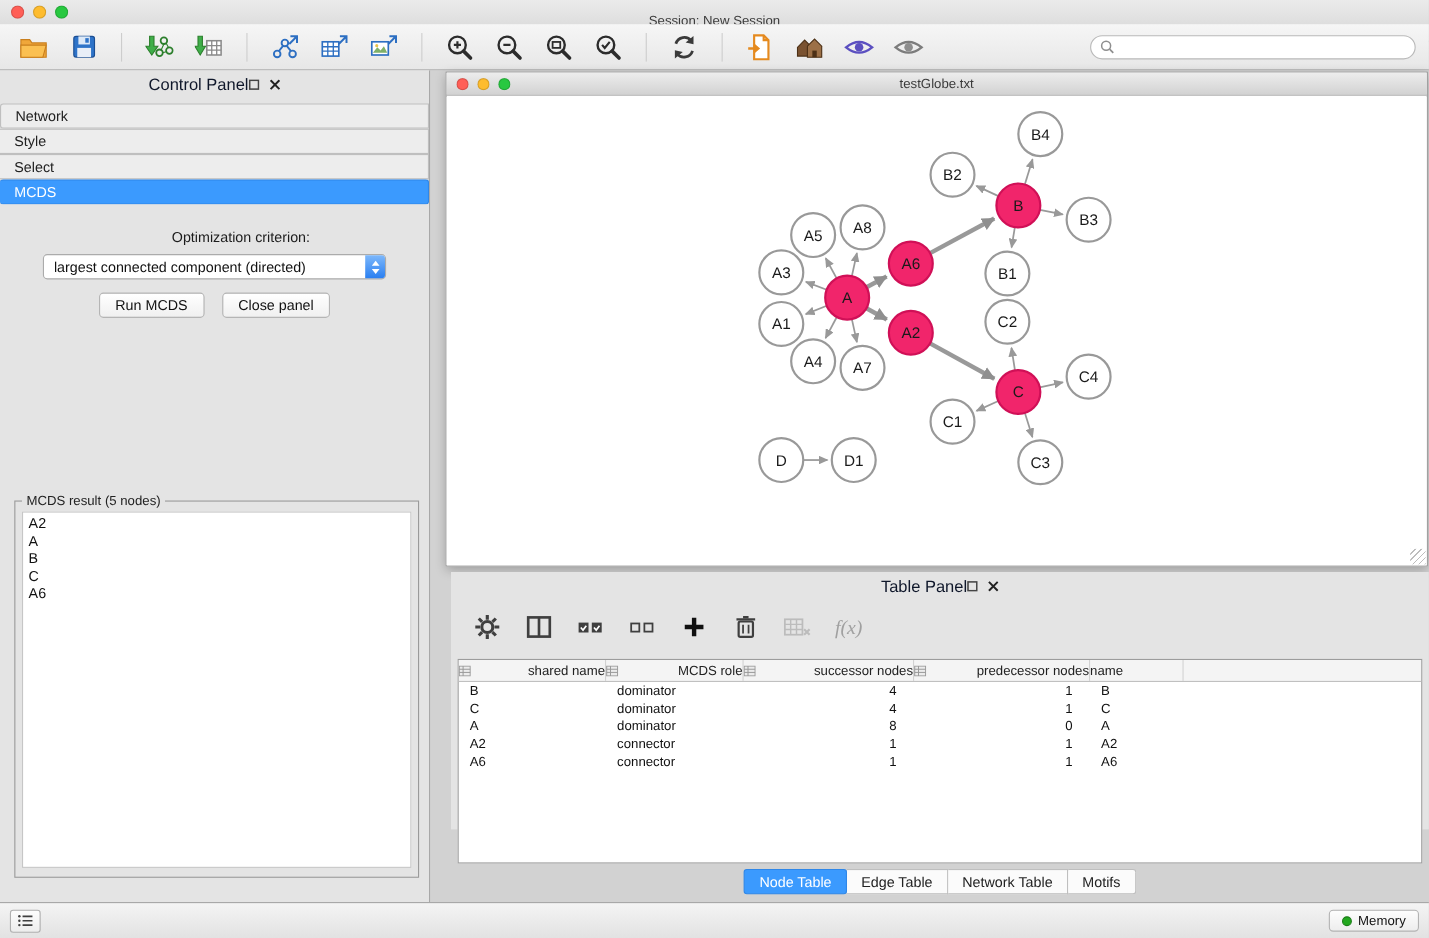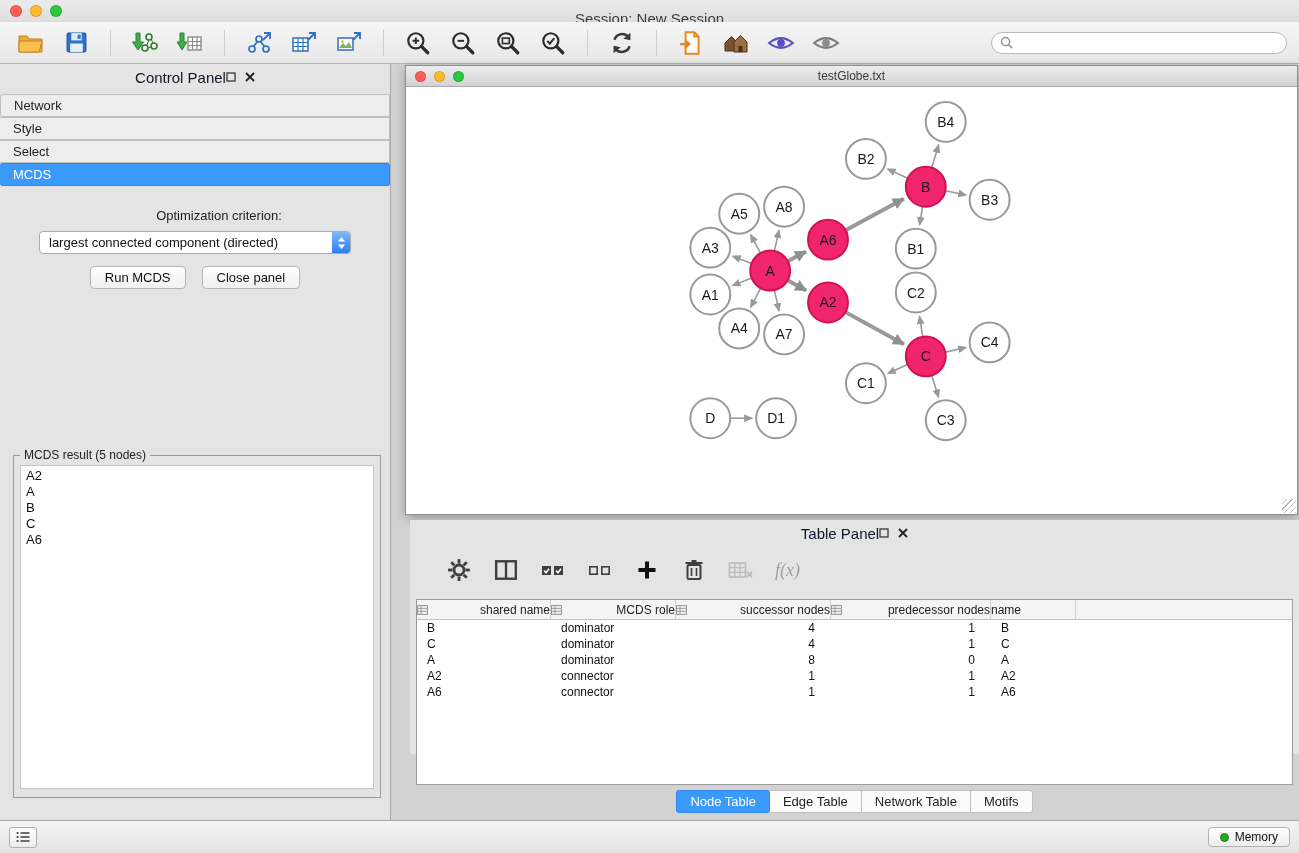--- a/index.html
+++ b/index.html
@@ -2,21 +2,21 @@
 <html><head>
 <meta charset="utf-8">
 <style>
   * { margin:0; padding:0; box-sizing:border-box; }
   html,body { width:1299px; height:853px; overflow:hidden; }
   body { position:relative; font-family:"Liberation Sans","DejaVu Sans",sans-serif; background:#d2d2d2; }
 
   
   .titlebar { position:absolute; top:0; left:0; width:1299px; height:38px;
     background:linear-gradient(#ebebeb,#d5d5d5); border-bottom:1px solid #adadad;
-    display:flex; align-items:center; justify-content:center; font-size:15px; color:#3c3c3c; }
+    display:flex; align-items:center; justify-content:center; font-size:12px; color:#3c3c3c; }
   .tl { display:flex; gap:8px; }
   .tl i { width:12px; height:12px; border-radius:50%; display:block; border:1px solid rgba(0,0,0,.15); }
   .tl .r { background:#ff5f57; } .tl .y { background:#febc2e; } .tl .g { background:#28c840; }
   .titlebar .tl { position:absolute; left:10px; top:5px; }
 
   
   .toolbar { position:absolute; top:22px; left:0; width:1299px; height:42px;
     background:linear-gradient(#f6f6f6,#e7e7e7); border-bottom:1px solid #b2b2b2;
     display:flex; align-items:center; padding-left:16px; gap:15px; }
   .ticon { width:30px; height:30px; display:flex; align-items:center; justify-content:center; cursor:pointer; }
@@ -65,21 +65,21 @@
     font-size:12px; color:#3a3a3a; }
   .net-titlebar .tl { position:absolute; left:9px; top:5px; }
   .net-titlebar .tl i { width:11px; height:11px; }
   .net-canvas { position:absolute; top:22px; left:0; right:0; bottom:0; background:#ffffff; }
   .net-canvas svg { width:100%; height:100%; }
   .grip { position:absolute; right:1px; bottom:1px; width:14px; height:14px;
     background:repeating-linear-gradient(135deg, transparent 0 3px, #bdbdbd 3px 4px); }
 
   
   .table-panel { position:absolute; left:410px; top:456px; width:889px; height:234px; background:#e4e4e4; }
-  .tp-toolbar { position:absolute; top:32px; left:36px; height:36px; display:flex; gap:21px; align-items:center; }
+  .tp-toolbar { position:absolute; top:32px; left:20px; height:36px; display:flex; gap:21px; align-items:center; }
   .tp-toolbar .ticon { width:26px; height:26px; }
   .fx { font-family:"Liberation Serif","DejaVu Serif",serif; font-style:italic; font-size:18px; color:#a0a0a0; }
   .tp-table { position:absolute; left:6px; right:6px; top:79px; height:186px; background:#ffffff;
     border:1px solid #9c9c9c; overflow:hidden; }
   .tp-header-row { display:flex; height:20px; background:#f4f4f4; border-bottom:1px solid #c0c0c0; font-size:12px; color:#222; }
   .hcell { display:flex; align-items:center; justify-content:space-between; gap:4px;
     border-right:1px solid #d2d2d2; cursor:pointer; }
   .c0 { width:134px; } .c1 { width:125px; } .c2 { width:155px; } .c3 { width:160px; } .c4 { width:85px; }
   .tp-row { display:flex; height:16px; font-size:12px; color:#111; align-items:center; cursor:default; }
   .cell { display:flex; align-items:center; height:100%; padding-left:10px; }

